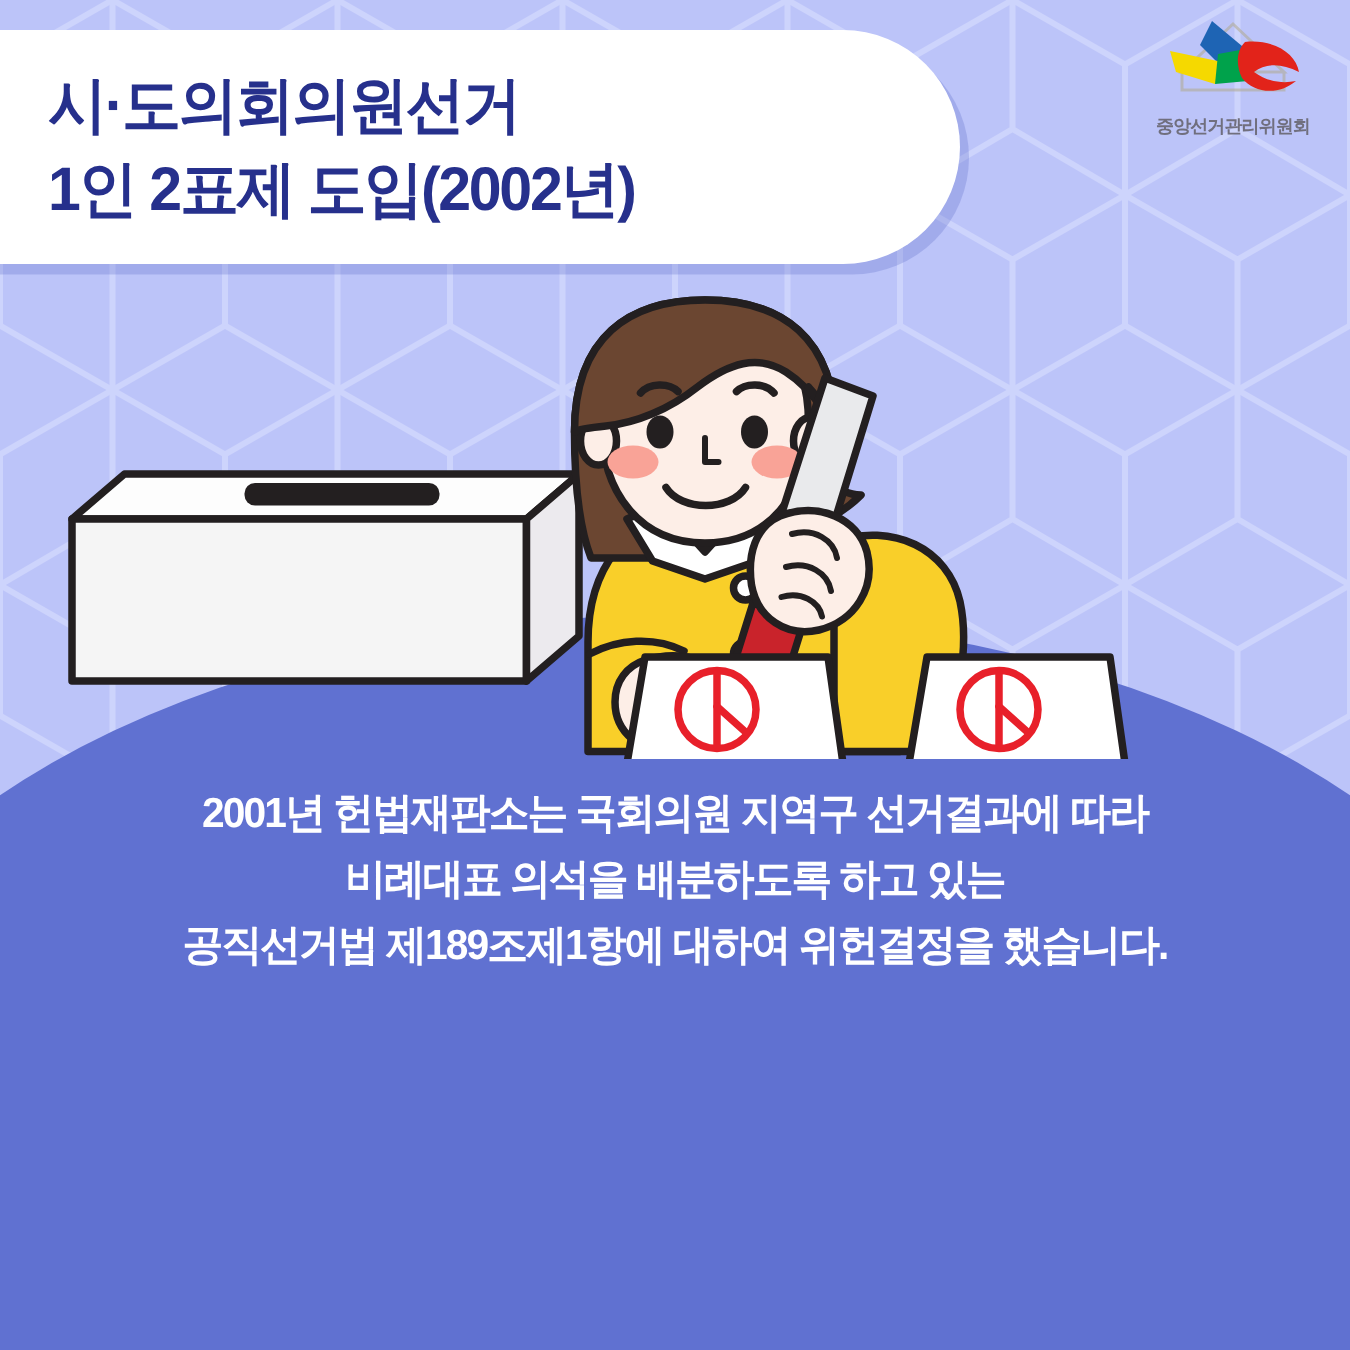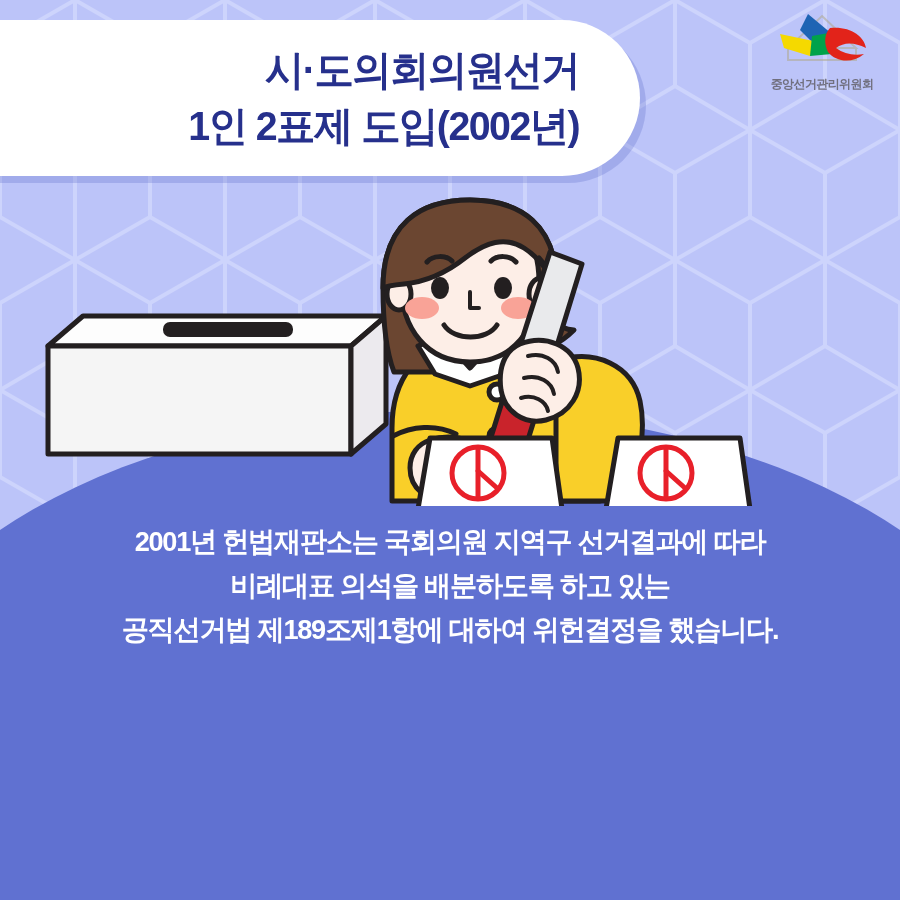--- a/index.html
+++ b/index.html
@@ -46,21 +46,20 @@
     height: 156px;
     background: #ffffff;
     border-radius: 0 78px 78px 0;
     box-shadow: 6px 7px 0 rgba(92,106,200,0.28);
   }
   #title-text {
     position: absolute;
     left: 92px;
     top: 22px;
     width: 570px;
-    text-align: right;
   }
   .title-line {
     display: block;
     color: #26308c;
     font-size: 41px;
     font-weight: 700;
     letter-spacing: -1.6px;
     line-height: 56px;
     white-space: nowrap;
     transform: scaleX(0.96);

